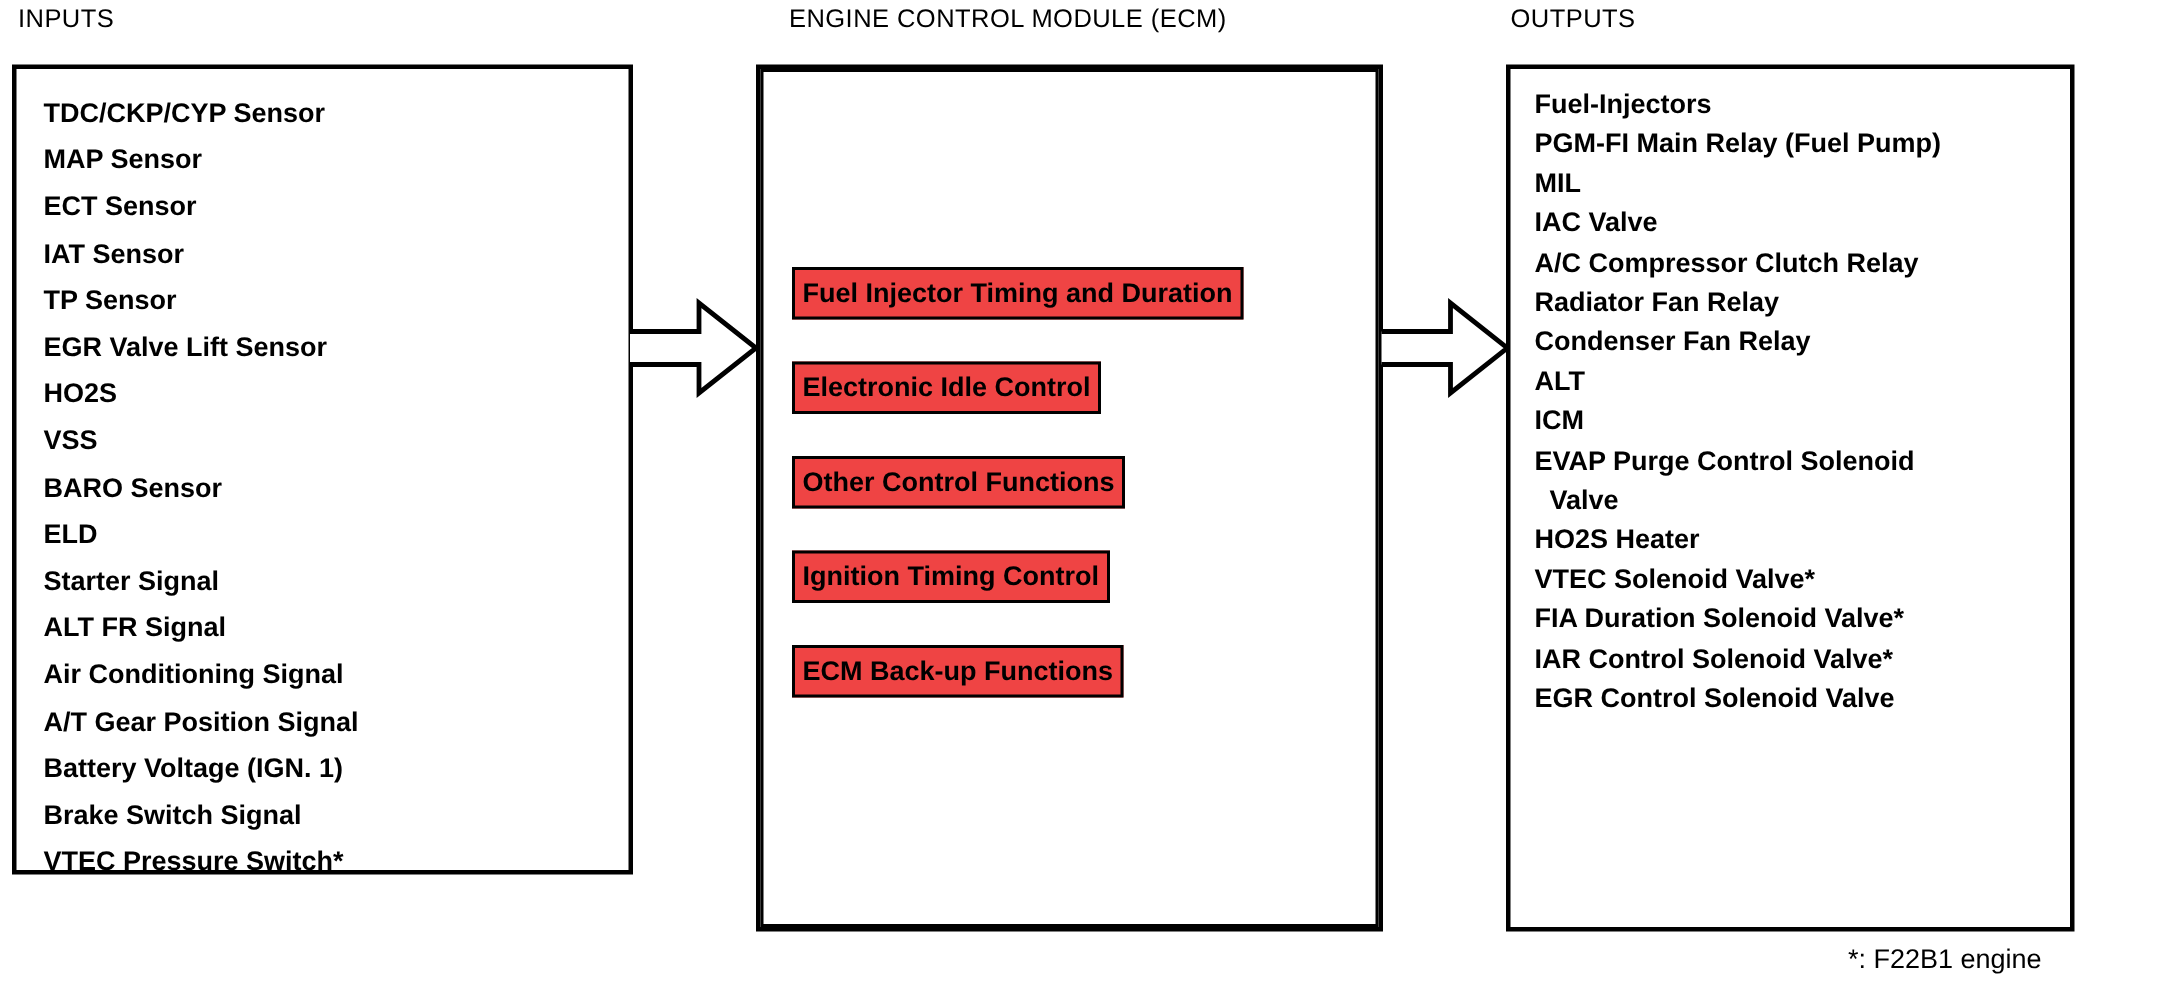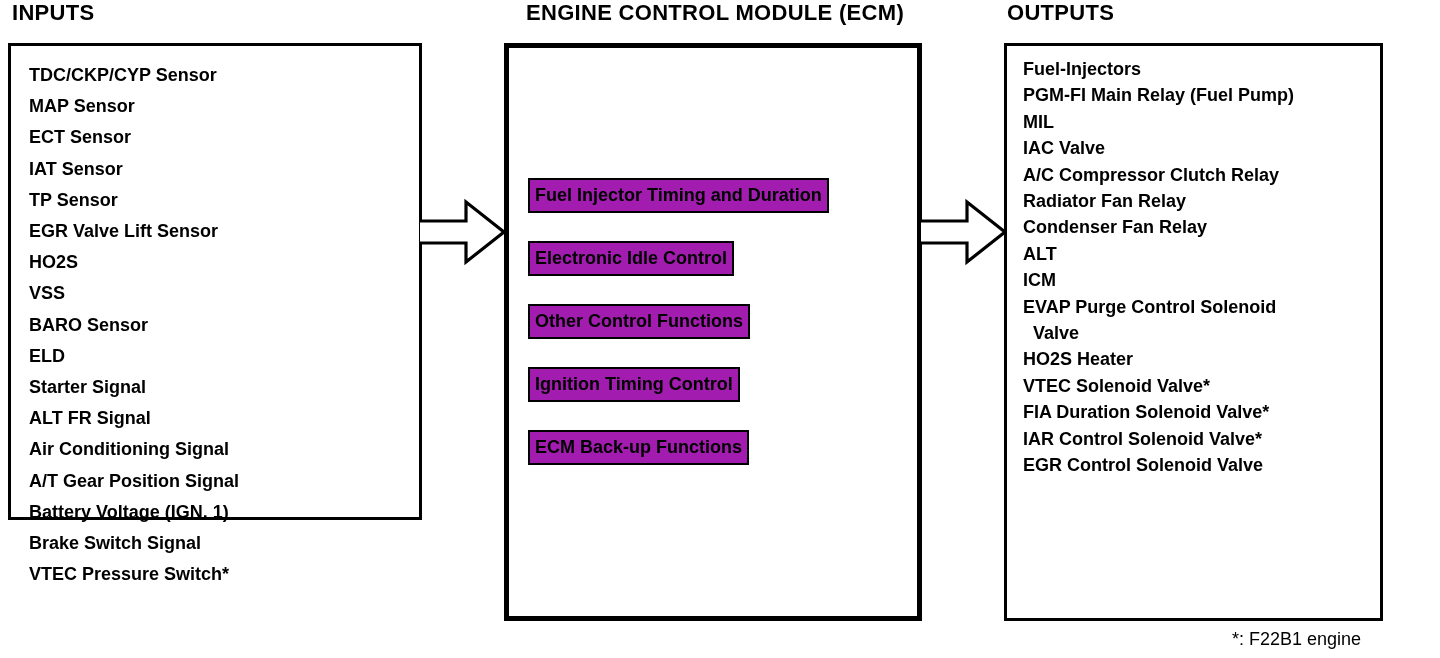--- a/index.html
+++ b/index.html
@@ -13,38 +13,38 @@
     height: 658px;
     background: #ffffff;
     font-family: "Liberation Sans", sans-serif;
     color: #000000;
     overflow: hidden;
   }
 
   
   .caption {
     position: absolute;
-    font-size: 22px;
-    font-weight: bold;
+    font-size: 17px;
+    font-weight: normal;
     letter-spacing: 0.3px;
     white-space: nowrap;
     line-height: 18px;
   }
   #caption-inputs  { left: 12px;  top: 4px; }
   #caption-ecm     { left: 526px; top: 4px; }
   #caption-outputs { left: 1007px;top: 4px; }
 
   
   .panel {
     position: absolute;
     box-sizing: border-box;
     background: #ffffff;
     border: 3px solid #000000;
   }
-  #panel-inputs  { left: 8px;    top: 43px; width: 414px; height: 477px; }
+  #panel-inputs  { left: 8px;    top: 43px; width: 414px; height: 540px; }
   #panel-outputs { left: 1004px; top: 43px; width: 379px; height: 578px; }
 
   
   #panel-ecm {
     left: 504px; top: 43px; width: 418px; height: 578px;
     border: 3px solid #000000;
     padding: 4px;
   }
   #panel-ecm-inner {
     position: absolute;
@@ -82,21 +82,21 @@
   #ecm-functions {
     position: absolute;
     left: 19px;
     top: 130px;
     width: 380px;
   }
   .fn-box {
     display: inline-block;
     box-sizing: border-box;
     border: 2px solid #000000;
-    background: #a21caf;
+    background: #ef4444;
     font-size: 18px;
     font-weight: bold;
     line-height: 26px;
     padding: 2px 5px 3px 5px;
     white-space: pre;
     margin-bottom: 0;
   }
   .fn-row { height: 63px; }
   .fn-row:last-child { height: auto; }
 

